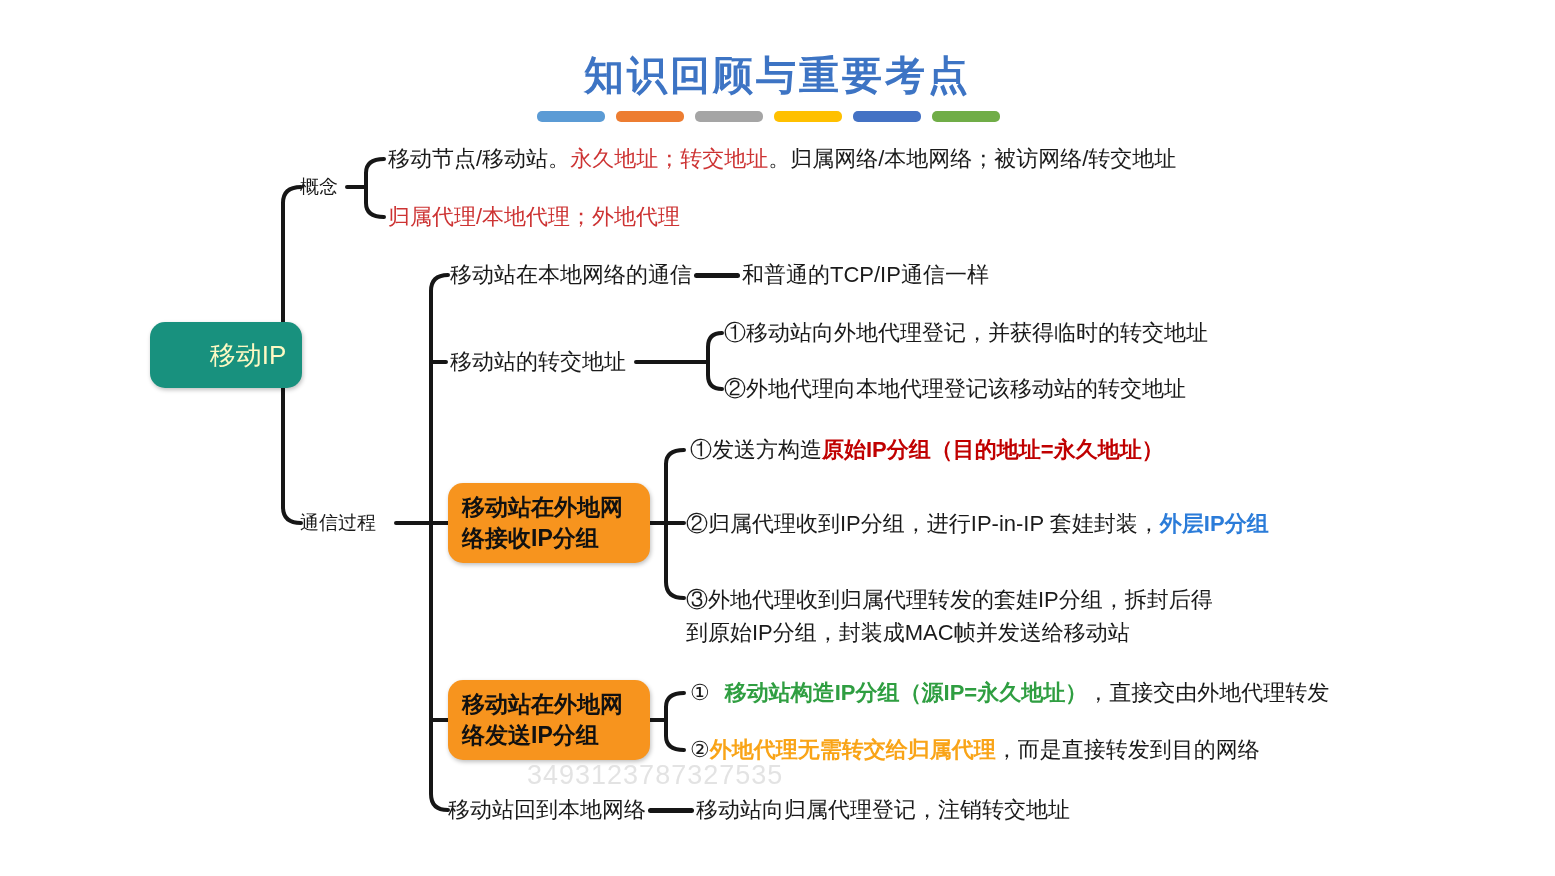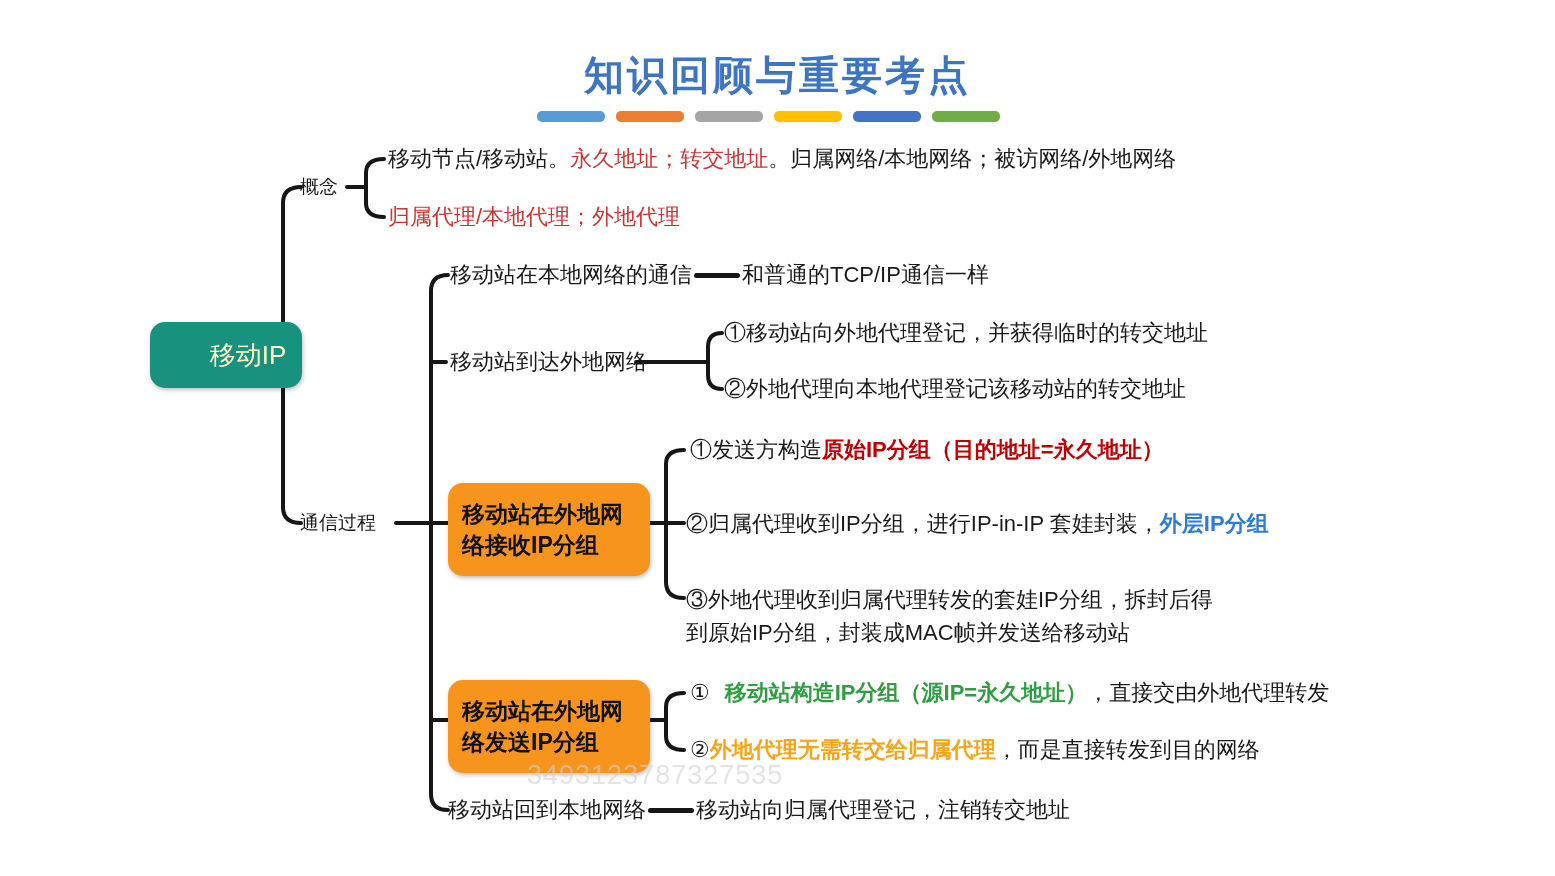--- a/index.html
+++ b/index.html
@@ -26,21 +26,21 @@
   .greenb{color:var(--text-green-bold,#2f9e41);font-weight:700;margin-left:15px;}
   .orangeb{color:var(--text-orange-bold,#f9a417);font-weight:700;}
   .root{
     position:absolute;left:150px;top:322px;width:108px;height:66px;
     background:var(--root-teal,#18917e);color:#fef9c3;border-radius:15px;
     display:flex;align-items:center;justify-content:center;font-size:26px;z-index:2;
     box-shadow:1px 2px 4px rgba(0,0,0,0.25);
     padding-left:44px;
   }
   .onode{
-    position:absolute;width:202px;height:93px;background:var(--node-orange,#f7941e);
+    position:absolute;width:202px;height:80px;background:var(--node-orange,#f7941e);
     border-radius:15px;display:flex;align-items:center;justify-content:center;
     padding:0 14px;box-sizing:border-box;font-size:23px;font-weight:700;line-height:31px;
     color:#111111;z-index:2;box-shadow:1px 2px 4px rgba(0,0,0,0.25);white-space:normal;
   }
   .onode .lbl{width:100%;text-align:left;}
   .watermark{
     position:absolute;left:527px;top:760px;font-size:27px;letter-spacing:1px;
     color:rgba(208,208,208,0.6);z-index:4;
   }
 </style>
@@ -68,33 +68,33 @@
       <div class="bar" style="background: rgb(68, 114, 196);"></div>
       <div class="bar" style="background: rgb(112, 173, 71);"></div>
     </div>
 
   <div class="root">
     <span>移动IP</span>
   </div>
 
   <div class="t label" style="left:300px;top:187px;">概念</div>
   <div class="t" style="left:388px;top:159px;">
-    <span>移动节点/移动站。</span><span class="red">永久地址；转交地址</span><span>。归属网络/本地网络；被访网络/外地网络</span>
+    <span>移动节点/移动站。</span><span class="red">永久地址；转交地址</span><span>。归属网络/本地网络；被访网络/转交地址</span>
   </div>
   <div class="t red" style="left:388px;top:217px;">归属代理/本地代理；外地代理</div>
 
   <div class="t label" style="left:300px;top:523px;">通信过程</div>
 
   <div class="row" style="left:450px;top:275px;">
     <span>移动站在本地网络的通信</span>
     <span class="dash"></span>
     <span>和普通的TCP/IP通信一样</span>
   </div>
 
-  <div class="t" style="left:450px;top:362px;">移动站到达外地网络</div>
+  <div class="t" style="left:450px;top:362px;">移动站的转交地址</div>
   <div class="t" style="left:724px;top:389px;">②外地代理向本地代理登记该移动站的转交地址</div>
   <div class="t" style="left:724px;top:333px;">①移动站向外地代理登记，并获得临时的转交地址</div>
 
   <div class="onode" style="left:448px;top:483px;">
     <span class="lbl">移动站在外地网络接收IP分组</span>
   </div>
   <div class="t" style="left:690px;top:450px;">
     <span>①发送方构造</span><span class="redb">原始IP分组（目的地址=永久地址）</span>
   </div>
   <div class="t t2" style="left:686px;top:523px;">

